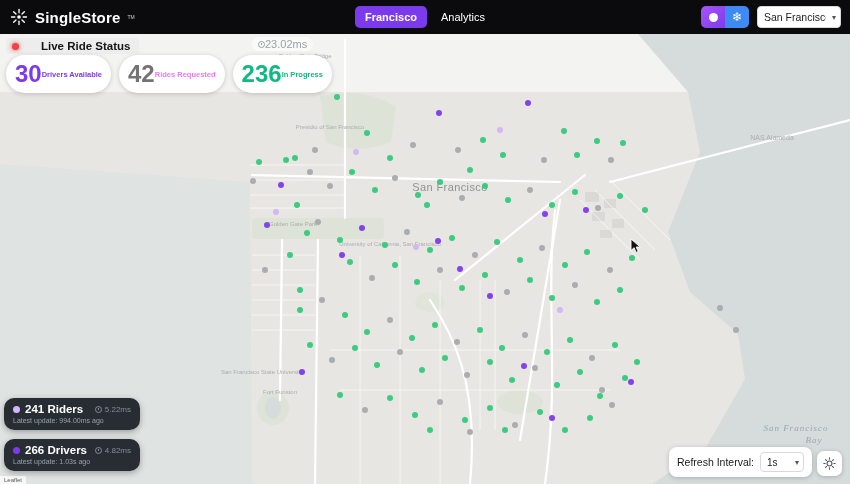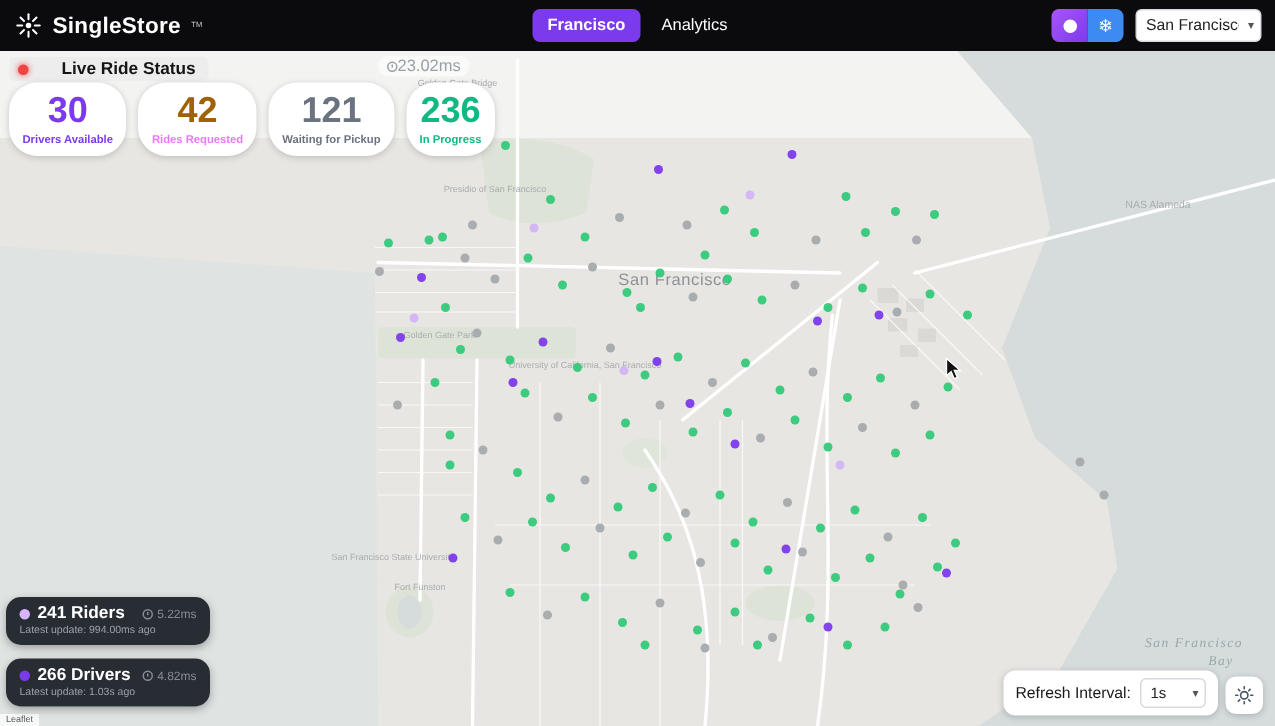--- a/index.html
+++ b/index.html
@@ -44,21 +44,21 @@
   .live-dot { width:7px; height:7px; border-radius:50%; background:#ef4444; box-shadow:0 0 4px #ef4444; }
   .live-text { font-size:11.5px; font-weight:700; color:#151515; }
   .latency-chip { display:inline-flex; align-items:center; gap:0; color:#9aa0a8; font-size:11px; }
   .latency-main { position:absolute; left:252px; top:37px; z-index:30; background:rgba(255,255,255,.6);
                   border-radius:8px; padding:1px 6px; }
   .clock { display:inline-block; width:7px; height:7px; border:1px solid currentColor; border-radius:50%; position:relative; }
   .clock::after { content:""; position:absolute; left:2.4px; top:1px; width:1px; height:2.6px; background:currentColor; }
 
   .stats-row { position:absolute; left:6px; top:55px; z-index:30; display:flex; gap:8px; }
   .stat-card { background:#fff; border-radius:19px; box-shadow:0 1px 5px rgba(0,0,0,.18);
-               padding:6px 9px 7px; min-width:56px; display:flex; flex-direction:column; align-items:center; justify-content:flex-end; }
+               padding:6px 9px 7px; min-width:56px; display:flex; flex-direction:row; align-items:center; justify-content:flex-end; }
   .stat-value { font-size:24px; font-weight:700; line-height:1.05; }
   .stat-label { font-size:7.5px; font-weight:600; margin-top:2px; white-space:nowrap; }
 
   
   .legend-card { position:absolute; left:4px; width:136px; background:rgba(15,19,27,.88); border-radius:10px;
                  padding:5px 9px 6px; z-index:30; color:#fff; box-shadow:0 2px 6px rgba(0,0,0,.3); }
   .legend-top { display:flex; align-items:center; gap:5px; }
   .legend-dot { width:7px; height:7px; border-radius:50%; flex:none; }
   .legend-title { font-size:11.5px; font-weight:700; }
   .legend-latency { margin-left:auto; font-size:8px; color:#858c96; display:inline-flex; align-items:center; gap:3px; }
@@ -347,26 +347,22 @@
   <span class="clock"></span>
   <span>23.02ms</span>
 </div>
 
 <div class="stats-row" id="stats">
     <div class="stat-card">
       <div class="stat-value" style="color: rgb(124, 58, 237);">30</div>
       <div class="stat-label" style="color: rgb(124, 58, 237);">Drivers Available</div>
     </div>
     <div class="stat-card">
-      <div class="stat-value" style="color: #a16207;">42</div>
+      <div class="stat-value" style="color: #737373;">42</div>
       <div class="stat-label" style="color: rgb(232, 121, 249);">Rides Requested</div>
-    </div>
-    <div class="stat-card">
-      <div class="stat-value" style="color: rgb(107, 114, 128);">121</div>
-      <div class="stat-label" style="color: rgb(107, 114, 128);">Waiting for Pickup</div>
     </div>
     <div class="stat-card">
       <div class="stat-value" style="color: rgb(16, 185, 129);">236</div>
       <div class="stat-label" style="color: rgb(16, 185, 129);">In Progress</div>
     </div>
   </div>
 
 <div id="legend">
     <div class="legend-card" style="top: 398px;">
       <div class="legend-top">

